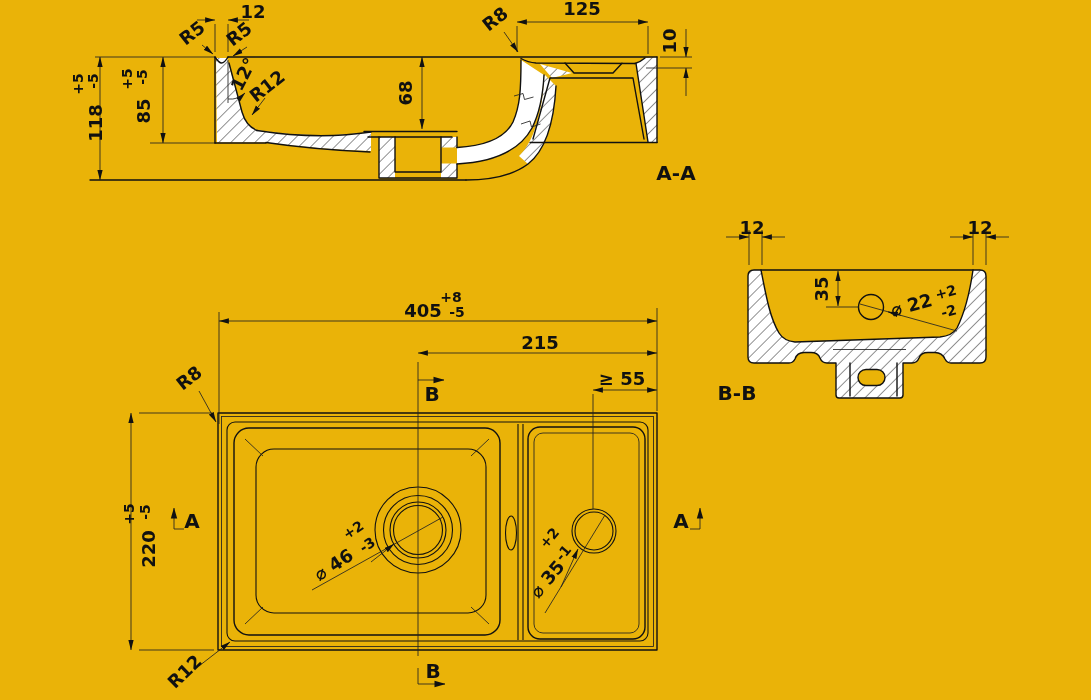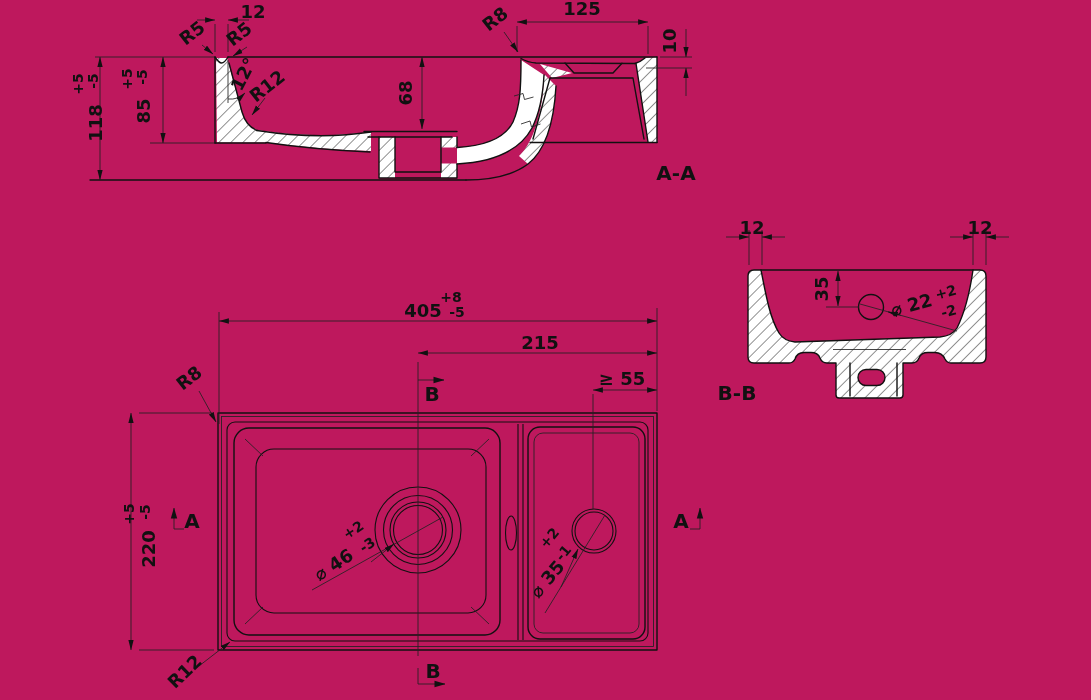--- a/index.html
+++ b/index.html
@@ -1,16 +1,16 @@
 <!DOCTYPE html>
 <html><head>
 <meta charset="utf-8">
 <style>
   html,body{margin:0;padding:0;background:#fff;}
-  .page{width:1091px;height:700px;background:#be185d;position:relative;overflow:hidden;}
+  .page{width:1091px;height:700px;background:#eab308;position:relative;overflow:hidden;}
   svg{display:block;}
   svg text{font-family:"DejaVu Sans","Liberation Sans",sans-serif;font-weight:bold;fill:#111;}
   .t18{font-size:18px;}
   .t14{font-size:14px;}
   .t20{font-size:20px;}
   .o{stroke:#111;stroke-width:1.4;fill:none;stroke-linecap:round;stroke-linejoin:round;}
   .m{stroke:#111;stroke-width:1.1;fill:none;}
   .d{stroke:#222;stroke-width:.85;fill:none;}
   .h{fill:url(#hx);stroke:none;}
   .wh{fill:#fff;stroke:none;}

